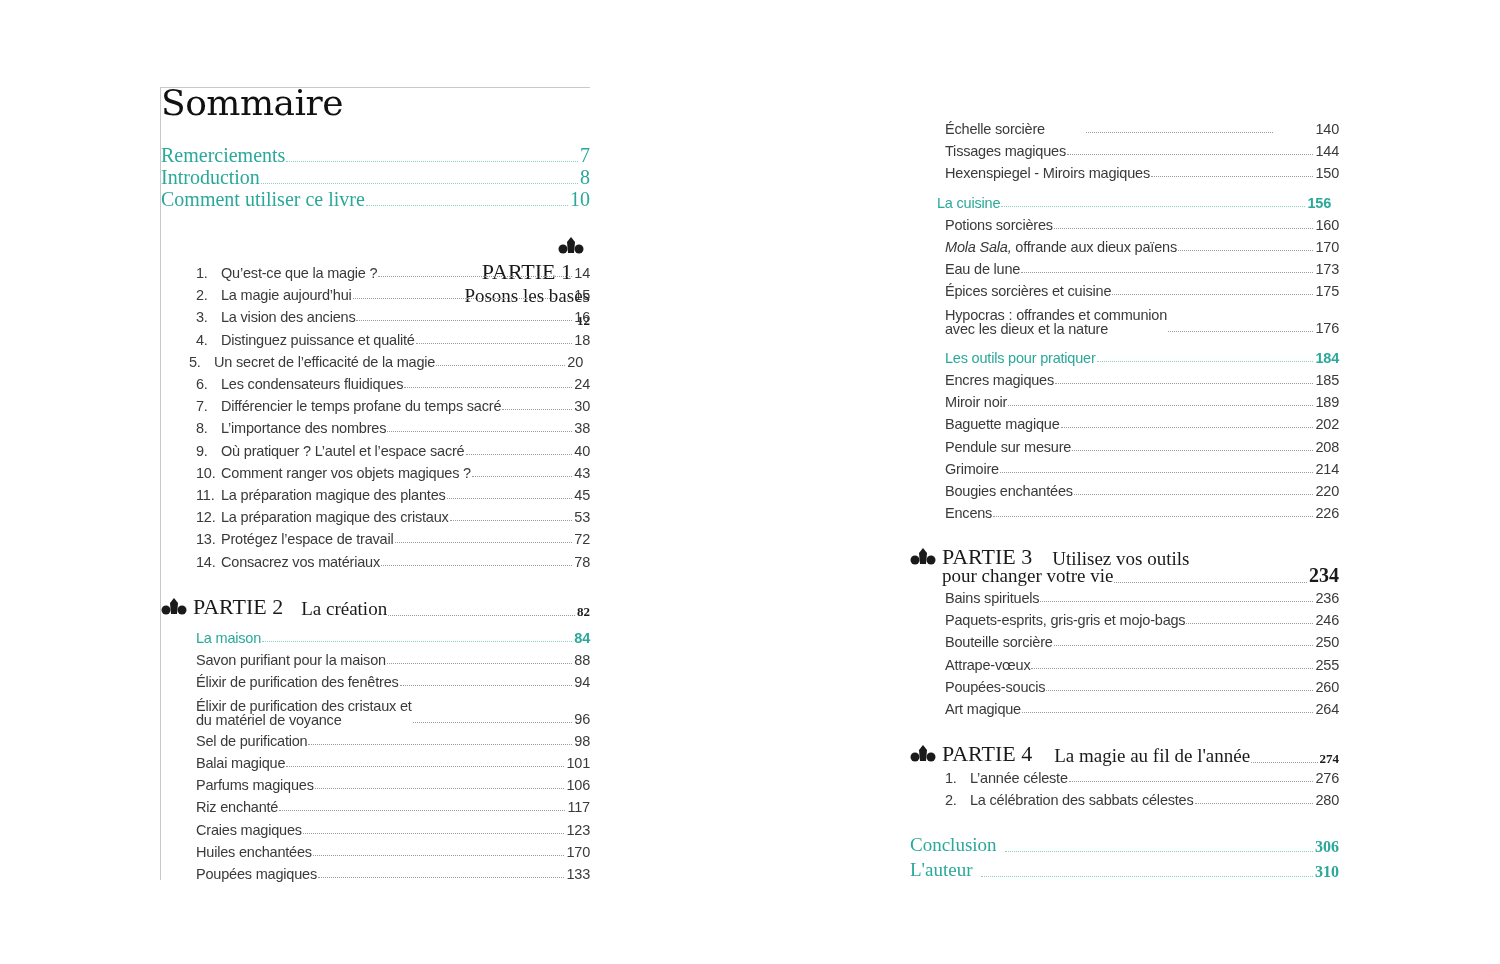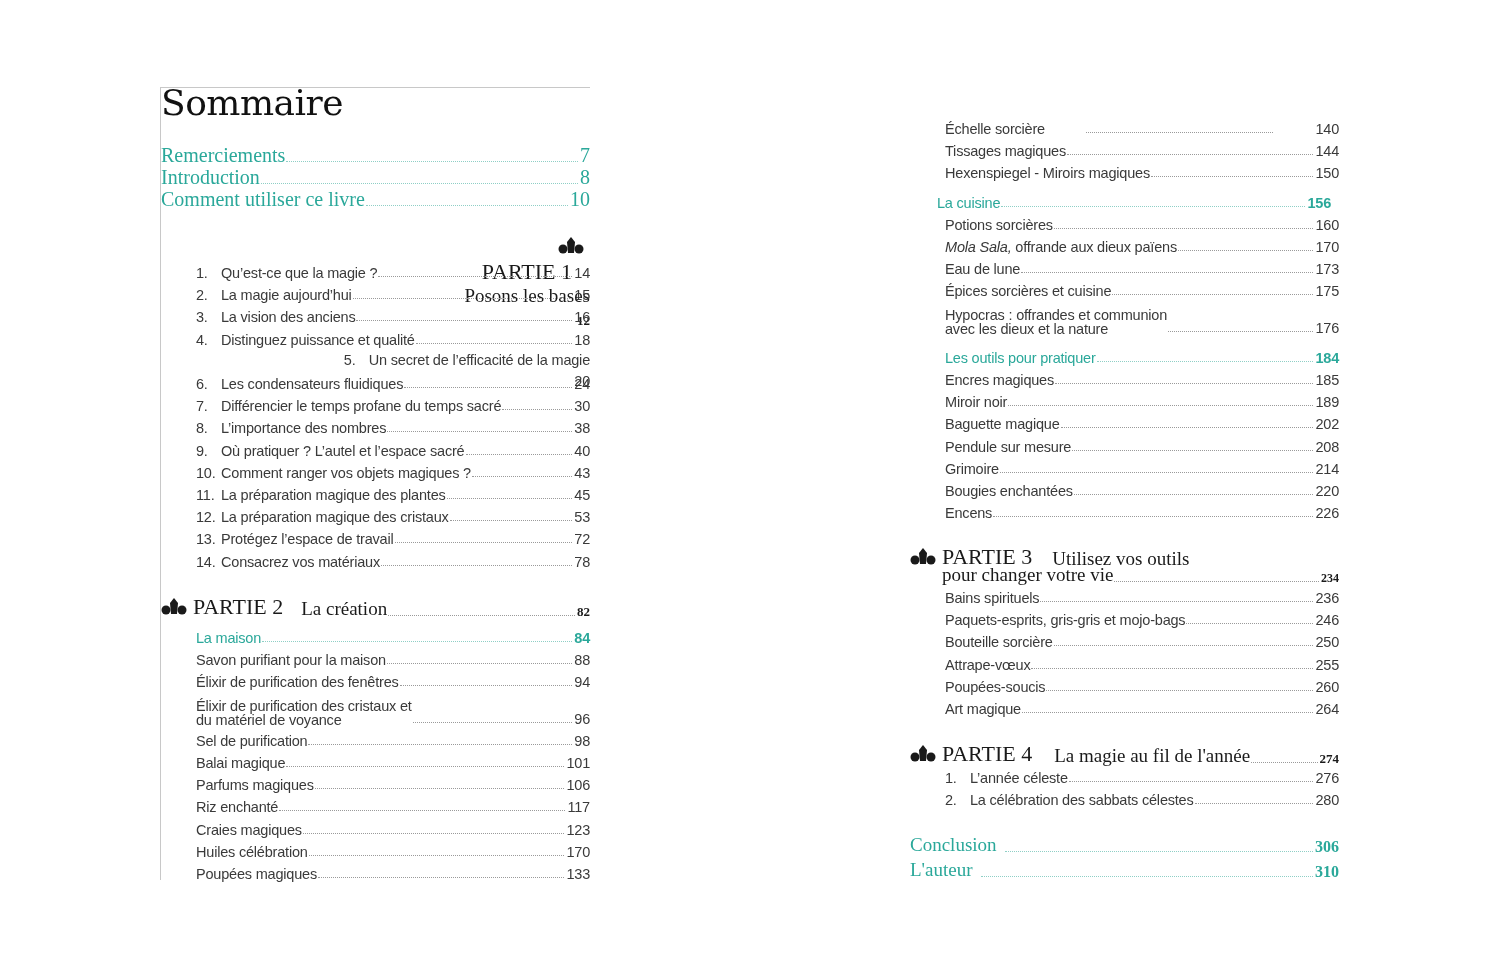--- a/index.html
+++ b/index.html
@@ -87,21 +87,21 @@
       <div class="row entry" style="left: 35px; width: 394px; top: 219.4px; height: 18px;">
         <span class="label"><span class="num">3.</span><span>La vision des anciens</span></span>
         <span class="dots"></span>
         <span class="page-num">16</span>
       </div>
       <div class="row entry" style="left: 35px; width: 394px; top: 241.6px; height: 18px;">
         <span class="label"><span class="num">4.</span><span>Distinguez puissance et qualité</span></span>
         <span class="dots"></span>
         <span class="page-num">18</span>
       </div>
-      <div class="row entry" style="left: 35px; width: 394px; top: 263.8px; height: 18px; flex-direction: column;">
+      <div class="row entry" style="left: 28px; width: 394px; top: 263.8px; height: 18px;">
         <span class="label"><span class="num">5.</span><span>Un secret de l’efficacité de la magie</span></span>
         <span class="dots"></span>
         <span class="page-num">20</span>
       </div>
       <div class="row entry" style="left: 35px; width: 394px; top: 286px; height: 18px;">
         <span class="label"><span class="num">6.</span><span>Les condensateurs fluidiques</span></span>
         <span class="dots"></span>
         <span class="page-num">24</span>
       </div>
       <div class="row entry" style="left: 35px; width: 394px; top: 308.2px; height: 18px;">
@@ -198,21 +198,21 @@
         <span class="label"><span>Riz enchanté</span></span>
         <span class="dots"></span>
         <span class="page-num">117</span>
       </div>
       <div class="row entry" style="left: 35px; width: 394px; top: 731.6px; height: 18px;">
         <span class="label"><span>Craies magiques</span></span>
         <span class="dots"></span>
         <span class="page-num">123</span>
       </div>
       <div class="row entry" style="left: 35px; width: 394px; top: 753.8px; height: 18px;">
-        <span class="label"><span>Huiles célébration</span></span>
+        <span class="label"><span>Huiles enchantées</span></span>
         <span class="dots"></span>
         <span class="page-num">170</span>
       </div>
       <div class="row entry" style="left: 35px; width: 394px; top: 776px; height: 18px;">
         <span class="label"><span>Poupées magiques</span></span>
         <span class="dots"></span>
         <span class="page-num">133</span>
       </div>
     </div>
 </div>
@@ -312,21 +312,21 @@
         <path d="M13 1 L17 6 L16 17 L10 17 L9 6 Z" fill="#1a1a1a"></path>
         <ellipse cx="5" cy="13" rx="4.5" ry="4.5" fill="#1a1a1a"></ellipse>
         <ellipse cx="21" cy="13" rx="4.5" ry="4.5" fill="#1a1a1a"></ellipse>
       </svg>
       <span style="font-size:22px;margin-right:20px;">PARTIE 3</span>
       <span style="font-size:19px;">Utilisez vos outils</span>
     </div>
     <div class="row" style="position:relative;left:32px;width:397px;margin-top:-6px;">
       <span class="label" style="font-size:19px;">pour changer votre vie</span>
       <span class="dots"></span>
-      <span class="page-num" style="font-size:12px;font-weight:bold;">234</span>
+      <span class="page-num" style="font-size:20px;font-weight:bold;">234</span>
     </div>
   </div>
 
   <div id="part3-list">
       <div class="row entry" style="left: 35px; width: 394px; top: 470px; height: 18px;">
         <span class="label"><span>Bains spirituels</span></span>
         <span class="dots"></span>
         <span class="page-num">236</span>
       </div>
       <div class="row entry" style="left: 35px; width: 394px; top: 492.2px; height: 18px;">

